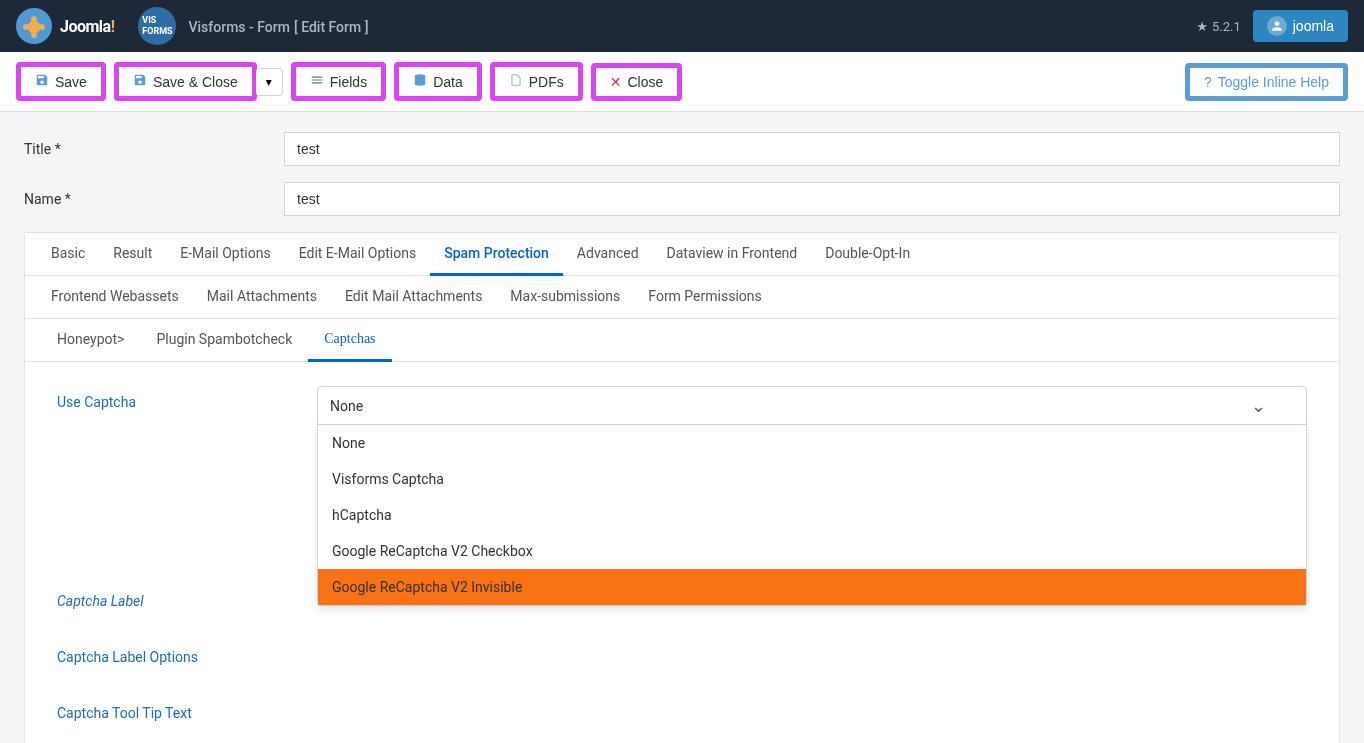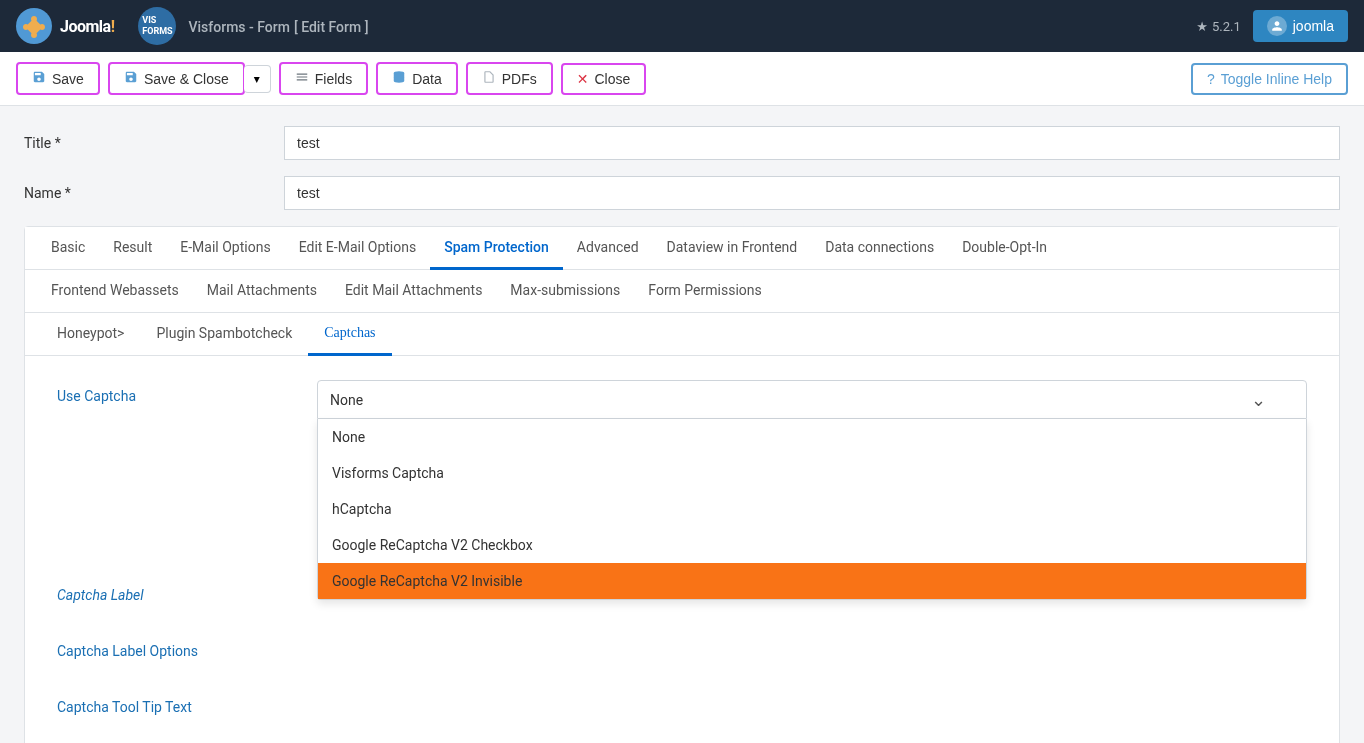--- a/index.html
+++ b/index.html
@@ -72,21 +72,21 @@
       background: #fff;
       border-bottom: 1px solid #dee2e6;
       padding: 10px 16px;
       display: flex;
       align-items: center;
       gap: 8px;
     }
     .toolbar-btn {
       display: flex; align-items: center; gap: 6px;
       padding: 6px 14px;
-      border: 2px solid #d946ef;
+      border: 5px solid #d946ef;
       border-radius: 4px;
       background: #fff;
       cursor: pointer;
       font-size: 14px;
       color: #333;
     }
     .toolbar-btn-icon { font-size: 14px; }
     .toolbar-dropdown-btn {
       padding: 6px 10px;
       border: 1px solid #ced4da;
@@ -357,21 +357,20 @@
 
   <div class="tabs-container">
     <div class="tabs-row">
       <div class="tab-item">Basic</div>
       <div class="tab-item">Result</div>
       <div class="tab-item">E-Mail Options</div>
       <div class="tab-item">Edit E-Mail Options</div>
       <div class="tab-item active">Spam Protection</div>
       <div class="tab-item">Advanced</div>
       <div class="tab-item">Dataview in Frontend</div>
-      <div class="tab-item">Data connections</div>
       <div class="tab-item">Double-Opt-In</div>
     </div>
     <div class="tabs-row" style="padding-top:0;">
       <div class="tab-item">Frontend Webassets</div>
       <div class="tab-item">Mail Attachments</div>
       <div class="tab-item">Edit Mail Attachments</div>
       <div class="tab-item">Max-submissions</div>
       <div class="tab-item">Form Permissions</div>
     </div>
 

